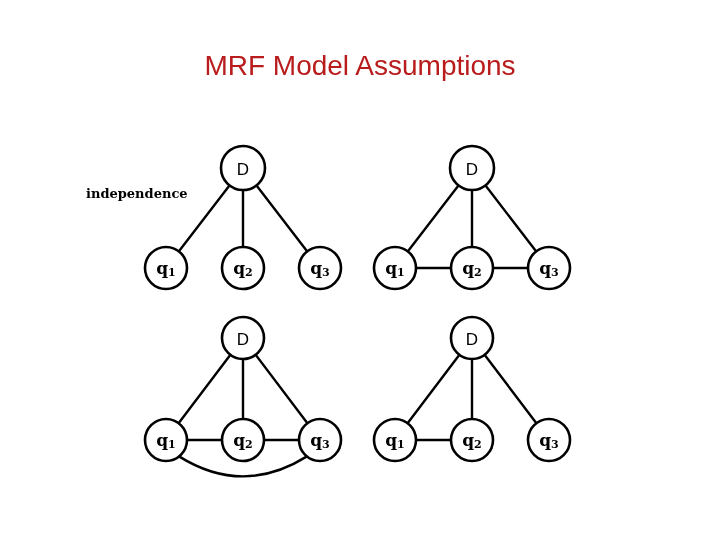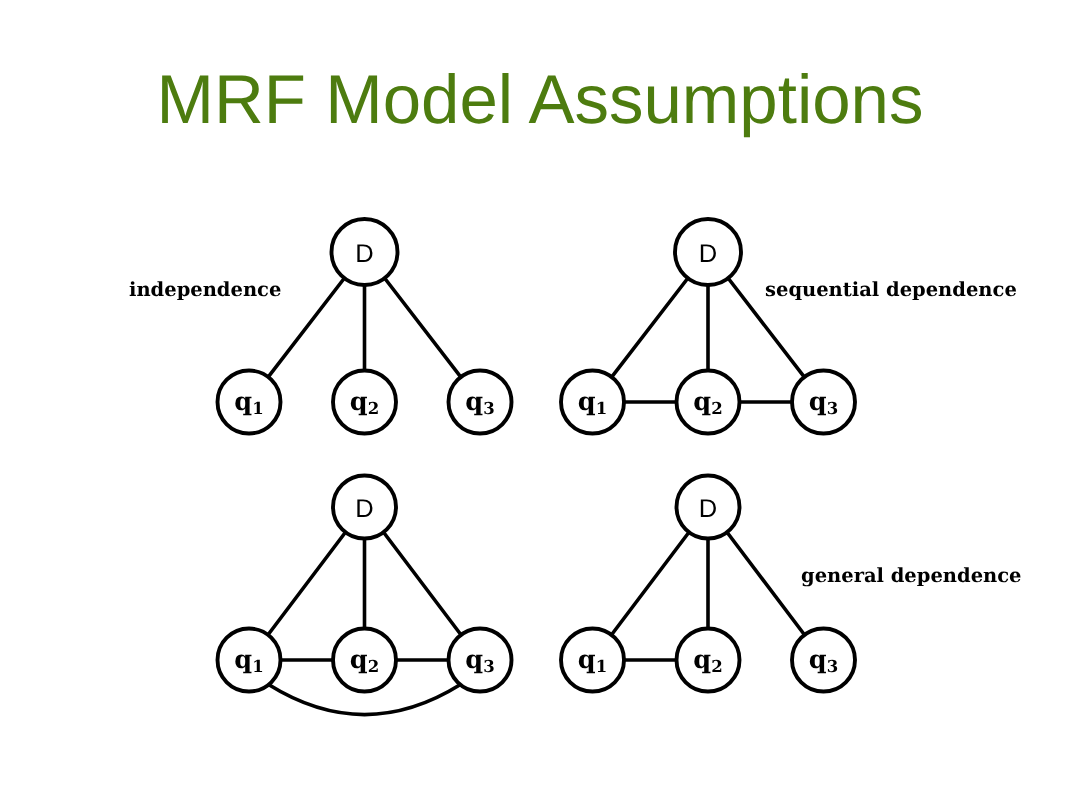--- a/index.html
+++ b/index.html
@@ -14,23 +14,23 @@
     background: #ffffff;
     overflow: hidden;
     font-family: "Liberation Sans", sans-serif;
   }
   #slide-title {
     position: absolute;
     left: 0;
     top: 45px;
     width: 720px;
     text-align: center;
-    font-size: 46px;
+    font-size: 28px;
     font-weight: 400;
-    color: #4d7c0f;
+    color: #b91c1c;
     letter-spacing: 0px;
     line-height: 42px;
   }
   .caption {
     position: absolute;
     font-family: "DejaVu Serif", serif;
     font-size: 13px;
     font-weight: 700;
     color: #000000;
     white-space: nowrap;
@@ -207,18 +207,16 @@
         </g>
         <g>
           <circle class="node-circle" cx="549" cy="440" r="21"></circle>
           <text class="node-label-q" x="549" y="440"><tspan>q</tspan><tspan class="sub" dy="4">3</tspan></text>
         </g>
       </g>
     </svg>
 
   <div class="caption" id="caption-independence">independence</div>
 
-  <div class="caption" id="caption-sequential">sequential dependence</div>
-
-
-  <div class="caption" id="caption-general">general dependence</div>
+
+
 
 </div>
 
 </body></html>

